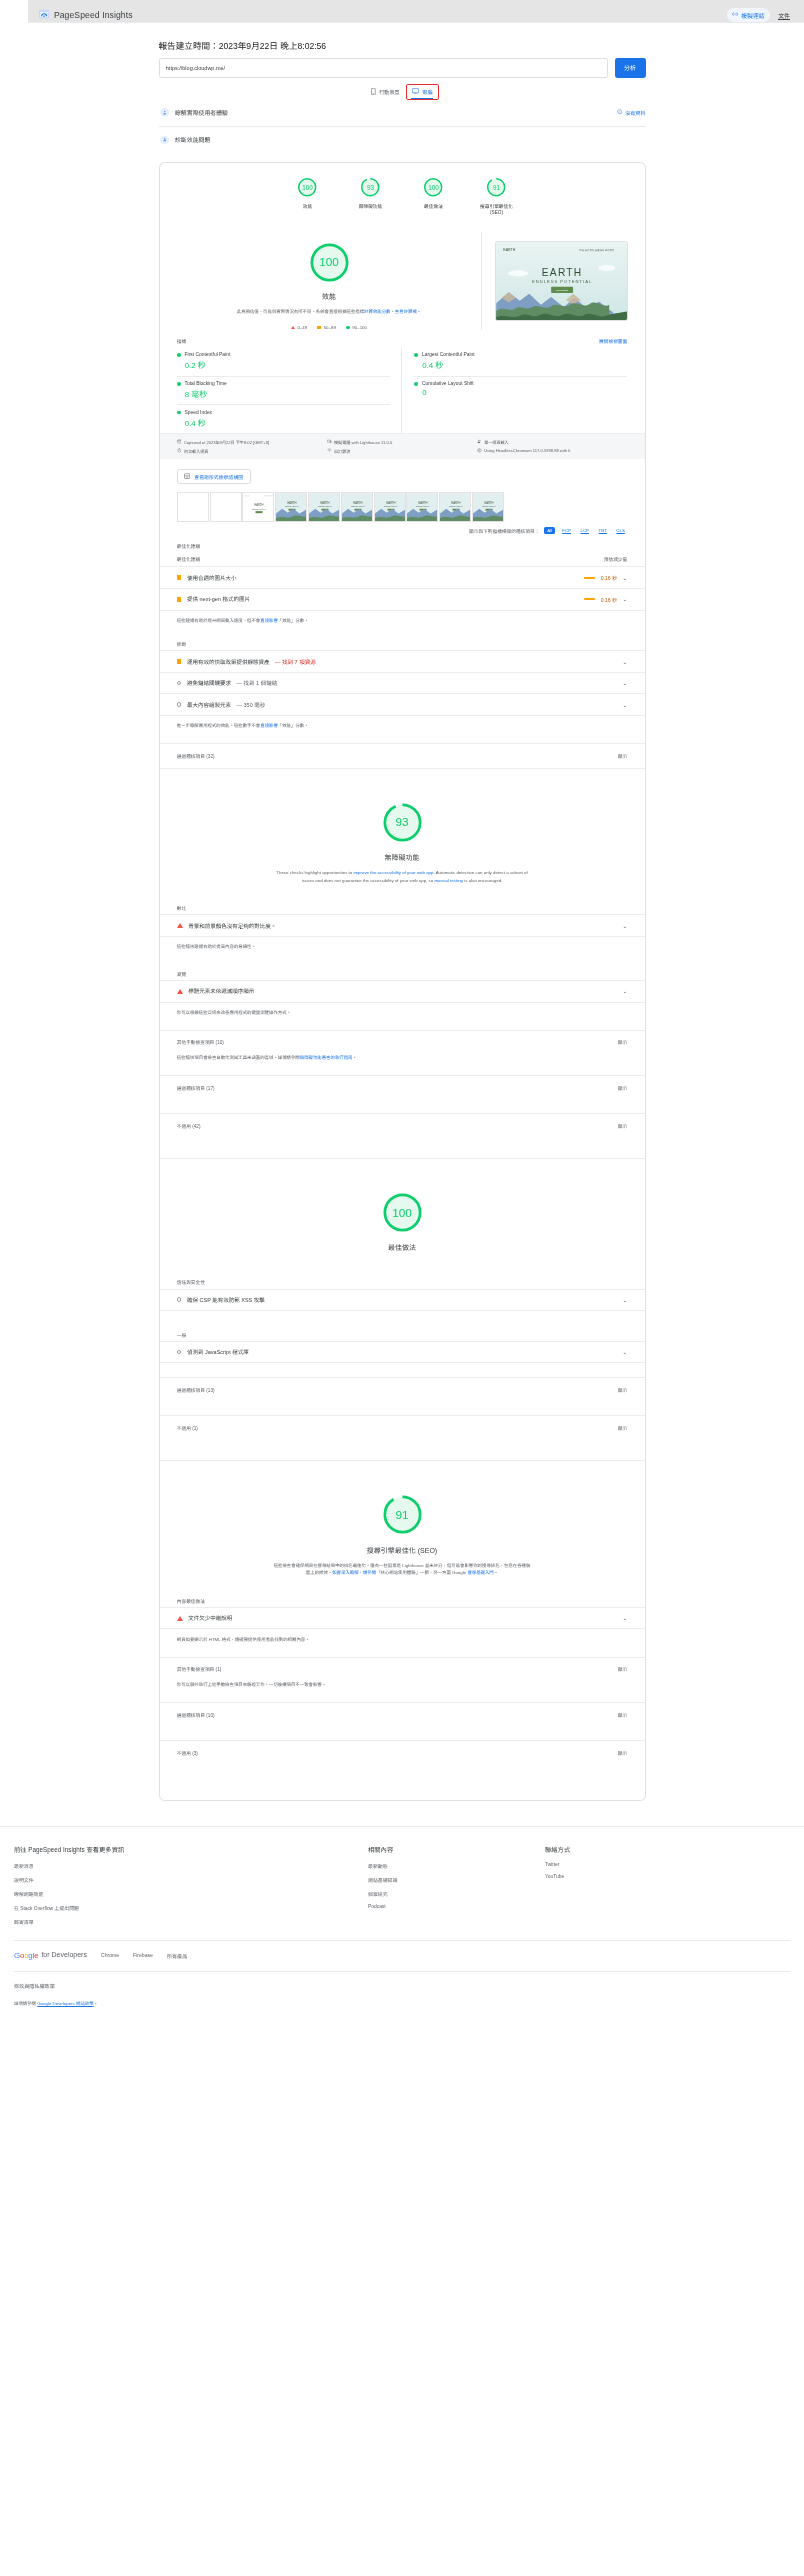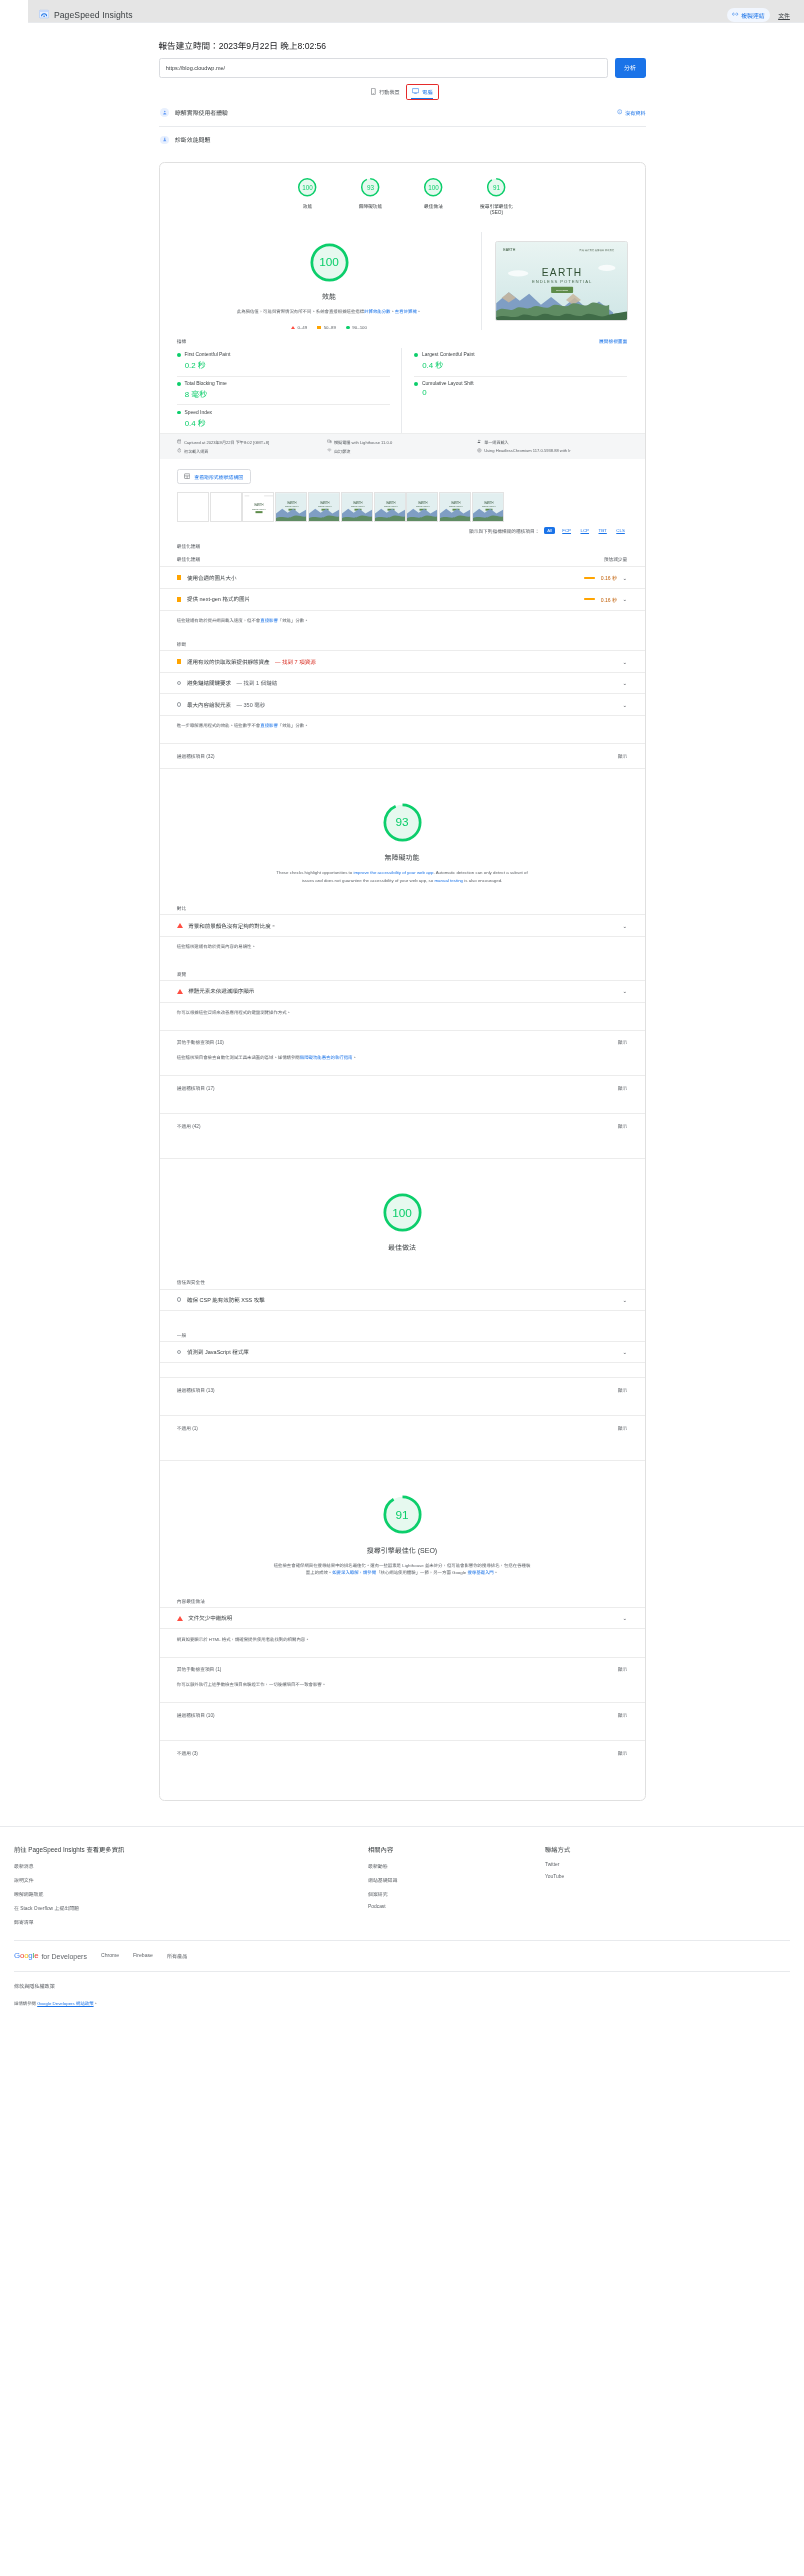--- a/index.html
+++ b/index.html
@@ -245,21 +245,21 @@
   
   .footer-sep { border-top: 0.8px solid #e8eaed; margin-top: 25px; }
   .footer {
     width: 804px; padding: 17.3px 14px 0 14px;
     display: grid; grid-template-columns: 354px 177px 1fr;
   }
   .f-col h4 { font-size: 6.3px; font-weight: 400; color: #3c4043; margin-bottom: 8.6px; }
   .f-col a { display: block; font-size: 4.9px; color: #5f6368; text-decoration: none; margin-bottom: 7px; }
   .footer-sep2 { border-top: 0.8px solid #e8eaed; margin: 7.9px 14px 0 14px; }
   .brandrow { display: flex; align-items: center; gap: 14px; padding: 9.4px 14px 0 14px; }
-  .g4d { font-size: 7.9px; color: #5f6368; display: flex; align-items: flex-end; }
+  .g4d { font-size: 7.9px; color: #5f6368; display: flex; align-items: flex-start; }
   .g4d .b { letter-spacing: -0.2px; }
   .g4d .blue { color: #4285f4; } .g4d .red { color: #ea4335; }
   .g4d .yel { color: #fbbc05; } .g4d .grn { color: #34a853; }
   .brandrow a { font-size: 5.1px; color: #5f6368; text-decoration: none; }
   .footer-sep3 { border-top: 0.8px solid #e8eaed; margin: 11px 14px 0 14px; }
   .legal { padding: 10.2px 14px 12.6px 14px; }
   .legal .l1 { font-size: 5.1px; color: #5f6368; margin-bottom: 11px; }
   .legal .l2 { font-size: 4.4px; color: #5f6368; }
   .legal .l2 a { color: #1a73e8; }
 

